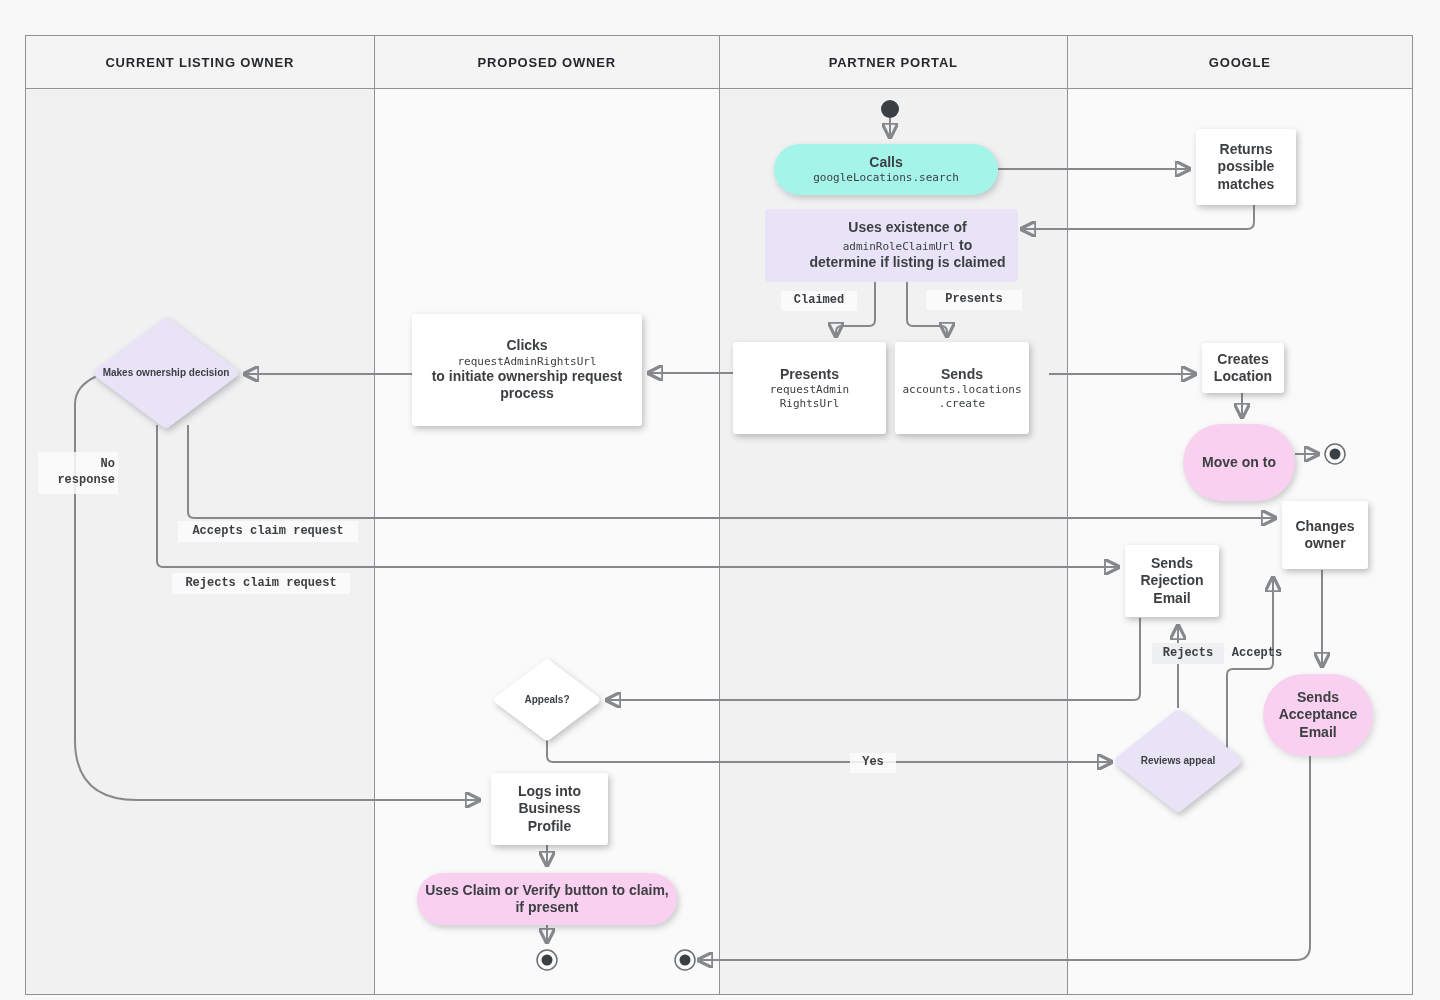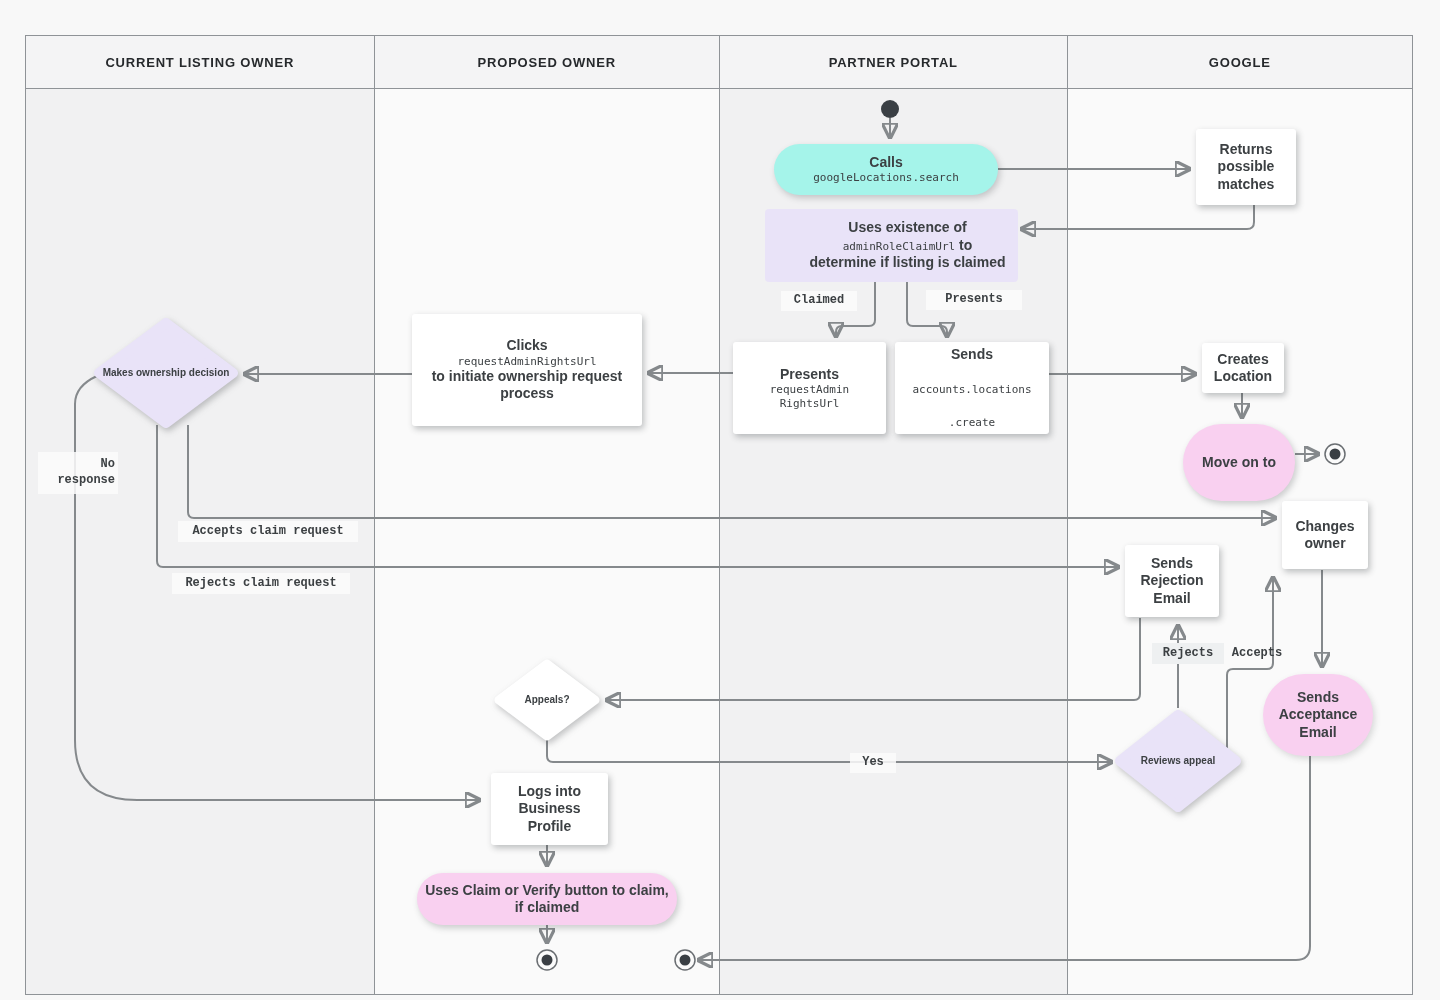--- a/index.html
+++ b/index.html
@@ -129,21 +129,21 @@
     <span class="inline-ln"><span class="mono">adminRoleClaimUrl</span><span> to</span></span>
     <span class="ln">determine if listing is claimed</span>
   </div>
 
   <div class="node box" style="left:733px;top:325px;width:153px;height:92px;">
     <span class="ln">Presents</span>
     <span class="ln mono">requestAdmin</span>
     <span class="ln mono">RightsUrl</span>
   </div>
 
-  <div class="node box" style="left:895px;top:325px;width:154px;height:92px;justify-content:space-between;">
+  <div class="node box" style="left:895px;top:325px;width:134px;height:92px;">
     <span class="ln">Sends</span>
     <span class="ln mono">accounts.locations</span>
     <span class="ln mono">.create</span>
   </div>
 
   <div class="node box" style="left:412px;top:297px;width:230px;height:112px;">
     <span class="ln">Clicks</span>
     <span class="ln mono">requestAdminRightsUrl</span>
     <span class="ln">to initiate ownership request process</span>
   </div>
@@ -187,21 +187,21 @@
       <polygon points="53,5 101,41 53,77 5,41" fill="#ffffff" stroke="#ffffff" stroke-width="9" stroke-linejoin="round"></polygon>
     </svg>
     <div class="txt">Appeals?</div>
   </div>
 
   <div class="node box" style="left:491px;top:756px;width:117px;height:72px;">
     <span>Logs into Business Profile</span>
   </div>
 
   <div class="node pill pink" style="left:417px;top:856px;width:260px;height:52px;">
-    <span>Uses Claim or Verify button to claim, if claimed</span>
+    <span>Uses Claim or Verify button to claim, if present</span>
   </div>
 
   <div class="elabel" style="left:781px;top:274px;width:70px;height:20px;">Claimed</div>
   <div class="elabel" style="left:926px;top:273px;width:90px;height:20px;">Presents</div>
   <div class="elabel" style="left:38px;top:435px;width:74px;height:42px;">No response</div>
   <div class="elabel" style="left:178px;top:504px;width:174px;height:21px;">Accepts claim request</div>
   <div class="elabel" style="left:172px;top:556px;width:172px;height:21px;">Rejects claim request</div>
   <div class="elabel gray" style="left:1152px;top:626px;width:66px;height:21px;">Rejects</div>
   <div class="elabel clear" style="left:1219px;top:626px;width:70px;height:21px;">Accepts</div>
   <div class="elabel" style="left:850px;top:736px;width:40px;height:20px;">Yes</div>

